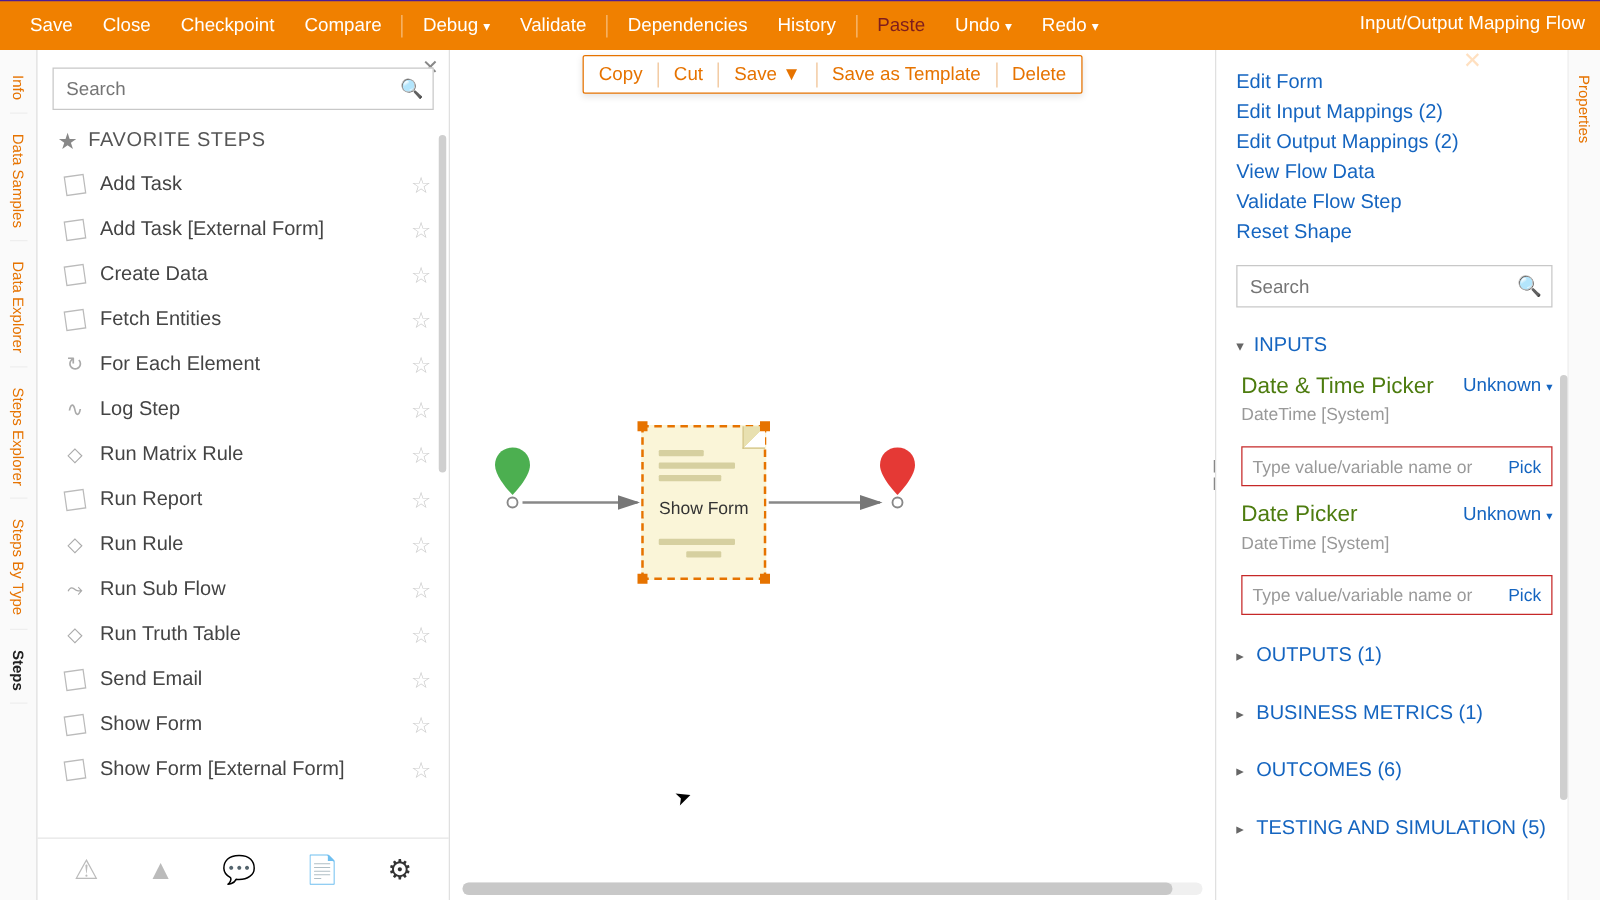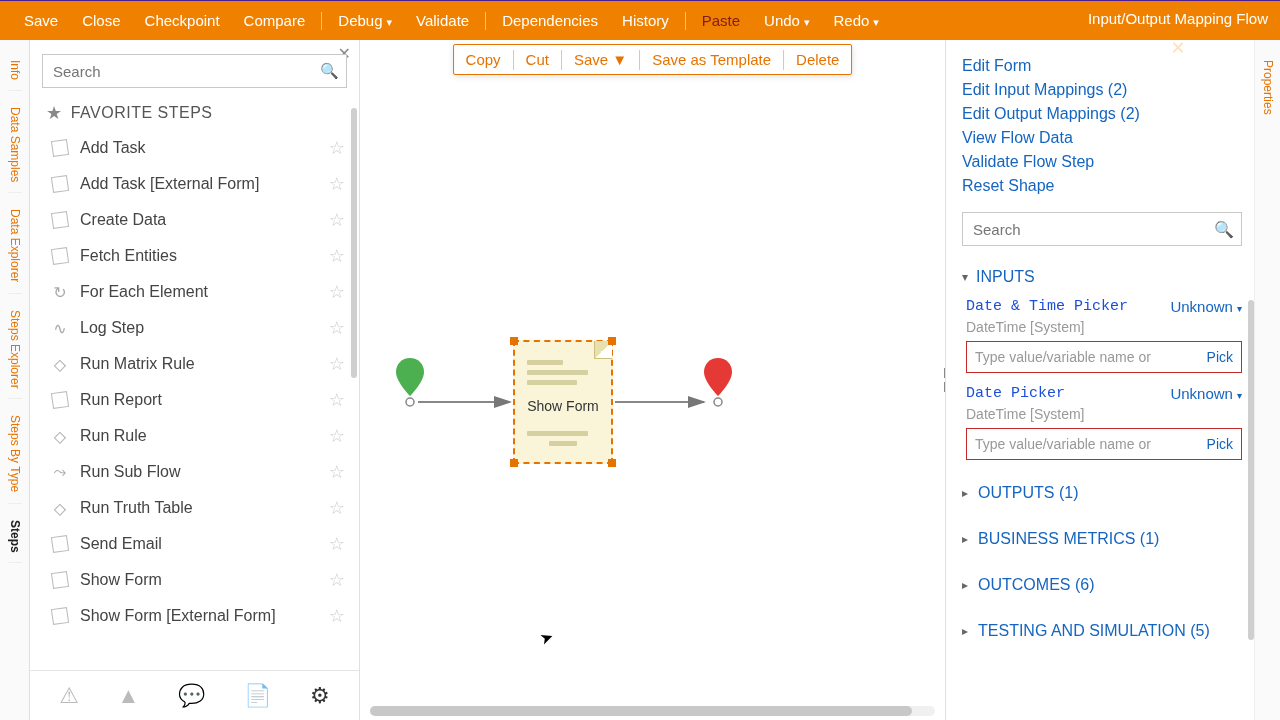--- a/index.html
+++ b/index.html
@@ -174,21 +174,21 @@
 
   .mid-drag {
     position:absolute; right:-3px; top:50%; transform:translateY(-50%);
     width:6px; height:24px;
     display:flex; flex-direction:column; justify-content:space-between;
   }
   .mid-drag div{height:10px;width:2px;background:#888;margin:0 auto;}
 
   
   .right-panel {
-    width: 335px;
+    width: 308px;
     border-left: 1px solid #e0e0e0;
     display: flex;
     position: relative;
   }
   .rvtabs {
     width: 26px; background:#fafafa;
     border-left:1px solid #eee;
     display:flex; flex-direction:column; align-items:center;
     padding-top:12px;
     order:2;
@@ -221,26 +221,26 @@
     display:flex; align-items:center;
     font-size:16px; color:#1565c0; cursor:pointer;
   }
   .section-hdr .chev { margin-right:8px; font-size:12px; color:#666;}
   .field {
     margin-top:12px; padding-left:4px;
   }
   .field-row1 {
     display:flex; justify-content:space-between; align-items:center;
   }
-  .field-name { color:#1d4ed8; font-size:15px;font-family:Liberation Mono, monospace; }
+  .field-name { color:#4d7c0f; font-size:18px; }
   .field-mode { color:#1565c0; font-size:15px; cursor:pointer; }
   .field-mode .dd::after{content:"▾"; font-size:10px; margin-left:4px; color:#1565c0;}
   .field-type { color:#999; font-size:14px; margin-top:4px; }
   .field-input-wrap {
-    margin-top:6px; border:1px solid #c62828;
+    margin-top:18px; border:1px solid #c62828;
     height:32px; display:flex; align-items:center;
     padding:0 8px; font-size:14px;
   }
   .field-input-wrap .ph { color:#999; flex:1; }
   .field-input-wrap .pick { color:#1565c0; cursor:pointer;text-align:center; }
 
   .coll-section {
     margin-top:20px;
   }
   .coll-hdr {

